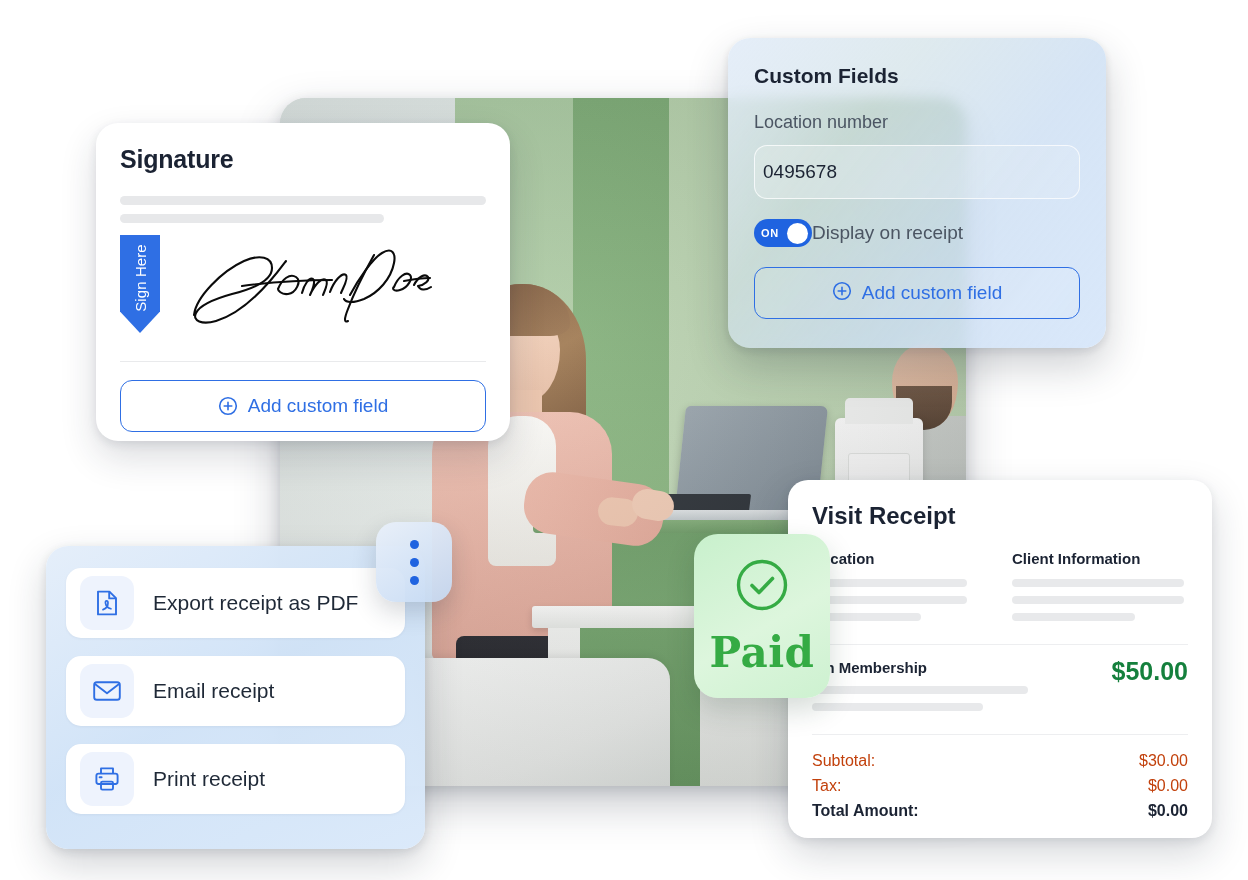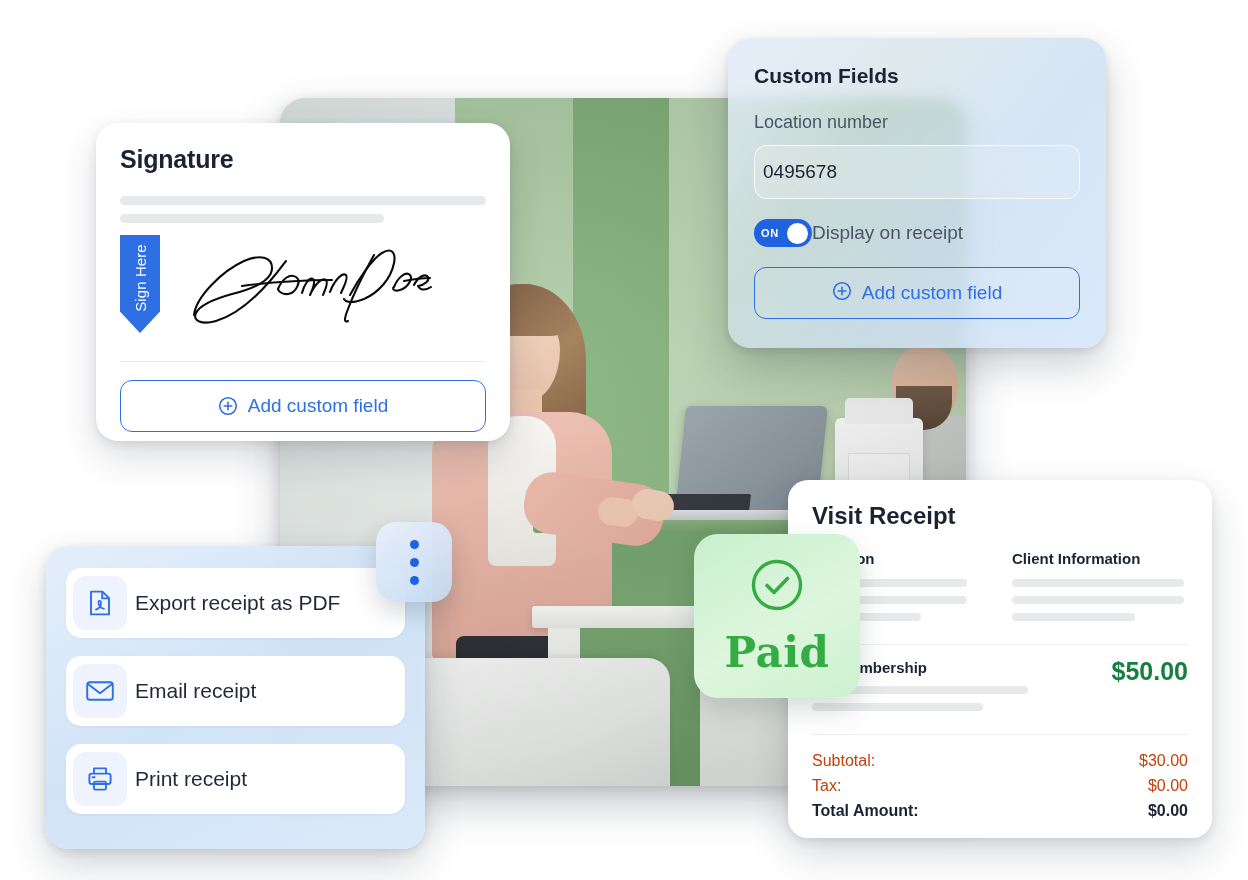--- a/index.html
+++ b/index.html
@@ -236,36 +236,36 @@
     left: 46px; top: 546px; width: 379px; height: 303px;
     border-radius: 22px;
     background: linear-gradient(150deg,
        rgba(228,238,250,.97) 0%,
        rgba(207,226,247,.95) 48%,
        rgba(218,233,250,.97) 100%);
     box-shadow: 0 16px 38px rgba(30,40,55,.20), 0 3px 10px rgba(30,40,55,.12);
     padding: 22px 20px; z-index: 10;
   }
   .action-item {
-    display:flex; align-items:center; gap: 8px;
+    display:flex; align-items:center; gap: 19px;
     background:#ffffff; border-radius: 15px;
-    height: 70px; padding: 0 7px; margin-bottom: 18px;
+    height: 70px; padding: 0 14px; margin-bottom: 18px;
     box-sizing: border-box; cursor: pointer;
     box-shadow: 0 1px 3px rgba(20,30,50,.05);
   }
   .action-item:last-child { margin-bottom: 0; }
   .action-ic {
     width: 54px; height: 54px; border-radius: 13px; background:#eef3fd;
     display:flex; align-items:center; justify-content:center; flex: 0 0 auto;
   }
   .action-label { font-size: 21px; color:#1f2937; }
 
   
   #paid-badge {
-    position:absolute; left: 694px; top: 534px; width: 166px; height: 164px;
+    position:absolute; left: 694px; top: 534px; width: 136px; height: 164px;
     border-radius: 24px;
     background: linear-gradient(150deg,#c8f0cc 0%, #ddf6dd 55%, #cdf1d0 100%);
     box-shadow: 0 12px 28px rgba(30,60,40,.18);
     display:flex; flex-direction:column; align-items:center; justify-content:center;
     gap: 10px; z-index: 14;
   }
   #paid-badge .paid-text {
     font-family: "DejaVu Serif", serif;
     font-size: 42px; font-weight: 700; color:#35ab44; letter-spacing: .5px;
   }

